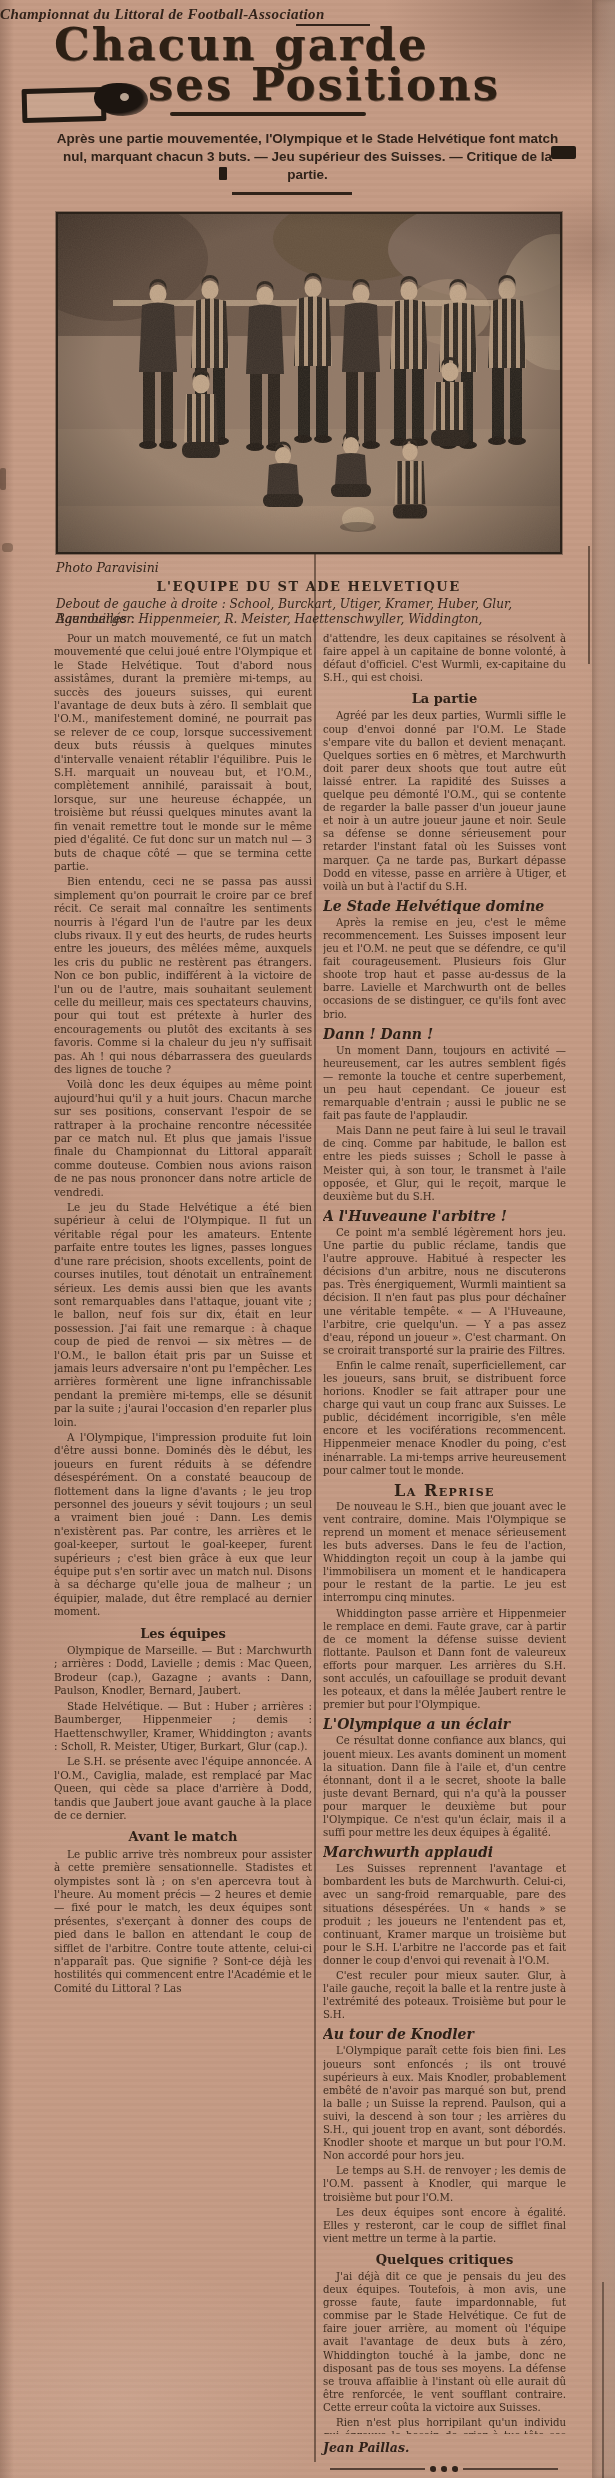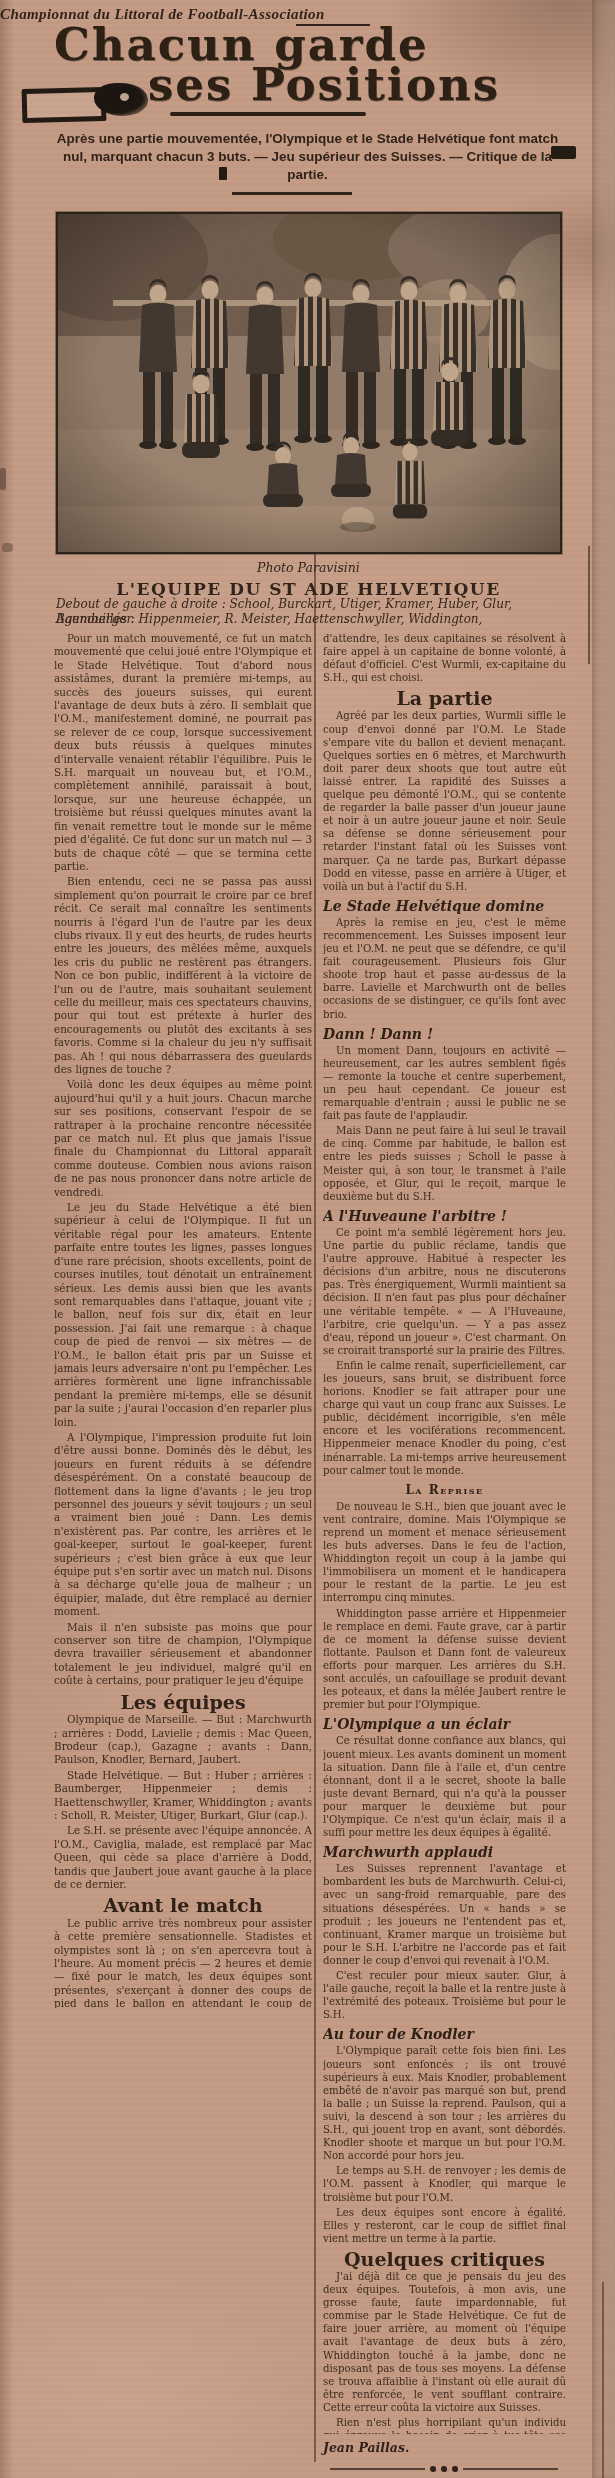--- a/index.html
+++ b/index.html
@@ -39,39 +39,39 @@
     font-family:Liberation Sans, sans-serif;font-weight:bold;
     font-size:13.5px;line-height:18px;color:#30231a;}
   .deck-rule{left:232px;top:192px;width:120px;height:2.5px;background:#30231a;}
   .blot-a{left:551px;top:146px;width:25px;height:13px;background:#241b13;border-radius:2px;}
   .blot-b{left:219px;top:167px;width:8px;height:13px;background:#241b13;border-radius:1px;}
   
   .photo{left:56px;top:212px;width:502px;height:338px;margin:0;
     border:2px solid #2b221a;box-shadow:0 0 0 1px rgba(43,34,26,.4), inset 0 0 0 2px rgba(216,196,176,.35);
     background:#947c6a;}
   .photo svg{display:block;}
-  .photo-credit{left:56px;top:560px;width:505px;text-align:center;
+  .photo-credit{left:56px;top:560px;width:505px;text-align:left;
     font-style:italic;font-size:12.5px;color:#33251b;}
   .caption-title{left:56px;top:579px;width:505px;text-align:center;font-weight:bold;
-    font-size:17px;letter-spacing:1.5px;color:#32241a;}
+    font-size:13px;letter-spacing:1.5px;color:#32241a;}
   .caption-line{left:56px;width:508px;font-style:italic;font-size:12px;line-height:15px;color:#35261c;}
   .cl1{top:597px;}
   .cl2{top:612px;}
   
   .col-rule{left:314px;top:554px;width:1.5px;height:1908px;background:rgba(55,38,27,.55);}
   .col{overflow:hidden;font-size:10.4px;line-height:13.4px;text-align:justify;}
   .col p{margin:0 0 2px 0;text-indent:13px;}
   .col p.no-indent{text-indent:0;}
   .col-left{left:54px;top:632px;width:258px;height:1376px;}
   .col-right{left:323px;top:632px;width:243px;height:1802px;font-size:10.2px;line-height:13.1px;}
-  .h-bold{margin:8px 0 4px 0;text-align:center;font-size:19px;font-weight:bold;
+  .h-bold{margin:8px 0 4px 0;text-align:center;font-size:13px;font-weight:bold;
     text-indent:0;color:#2f2117;}
   .h-italic{margin:7px 0 3px 0;text-align:left;font-size:14px;font-weight:bold;
     font-style:italic;text-indent:0;color:#2f2117;}
-  .h-smallcaps{margin:7px 0 3px 0;text-align:center;font-size:12px;font-variant:small-caps;
+  .h-smallcaps{margin:7px 0 3px 0;text-align:center;font-size:16px;font-variant:small-caps;
     letter-spacing:1.5px;font-weight:bold;text-indent:0;color:#2f2117;}
   .signature{left:323px;top:2440px;width:236px;text-align:left;font-weight:bold;
     font-style:italic;font-size:12.5px;color:#30221a;}
   .end-divider{left:330px;top:2466px;width:228px;display:flex;align-items:center;gap:5px;}
   .end-divider .line{flex:1;height:1.5px;background:rgba(48,34,26,.75);}
   .end-divider .dot{width:6px;height:6px;background:#30221a;border-radius:50% 50% 40% 60%;}
   
   .edge-right{left:592px;top:0;width:23px;height:2478px;
     background:linear-gradient(90deg, rgba(140,110,95,.20), rgba(178,152,136,.45));
     box-shadow:inset 3px 0 4px rgba(70,50,40,.25);}
@@ -190,21 +190,20 @@
   <div class="abs caption-line cl2">Agenouillés : Hippenmeier, R. Meister, Haettenschwyller, Widdington,</div>
 
   <div class="abs col-rule"></div>
 
   <div class="abs col col-left">
     <p>Pour un match mouvementé, ce fut un match mouvementé que celui joué entre l'Olympique et le Stade Helvétique. Tout d'abord nous assistâmes, durant la première mi-temps, au succès des joueurs suisses, qui eurent l'avantage de deux buts à zéro. Il semblait que l'O.M., manifestement dominé, ne pourrait pas se relever de ce coup, lorsque successivement deux buts réussis à quelques minutes d'intervalle venaient rétablir l'équilibre. Puis le S.H. marquait un nouveau but, et l'O.M., complètement annihilé, paraissait à bout, lorsque, sur une heureuse échappée, un troisième but réussi quelques minutes avant la fin venait remettre tout le monde sur le même pied d'égalité. Ce fut donc sur un match nul — 3 buts de chaque côté — que se termina cette partie.</p>
     <p>Bien entendu, ceci ne se passa pas aussi simplement qu'on pourrait le croire par ce bref récit. Ce serait mal connaître les sentiments nourris à l'égard l'un de l'autre par les deux clubs rivaux. Il y eut des heurts, de rudes heurts entre les joueurs, des mêlées même, auxquels les cris du public ne restèrent pas étrangers. Non ce bon public, indifférent à la victoire de l'un ou de l'autre, mais souhaitant seulement celle du meilleur, mais ces spectateurs chauvins, pour qui tout est prétexte à hurler des encouragements ou plutôt des excitants à ses favoris. Comme si la chaleur du jeu n'y suffisait pas. Ah ! qui nous débarrassera des gueulards des lignes de touche ?</p>
     <p>Voilà donc les deux équipes au même point aujourd'hui qu'il y a huit jours. Chacun marche sur ses positions, conservant l'espoir de se rattraper à la prochaine rencontre nécessitée par ce match nul. Et plus que jamais l'issue finale du Championnat du Littoral apparaît comme douteuse. Combien nous avions raison de ne pas nous prononcer dans notre article de vendredi.</p>
     <p>Le jeu du Stade Helvétique a été bien supérieur à celui de l'Olympique. Il fut un véritable régal pour les amateurs. Entente parfaite entre toutes les lignes, passes longues d'une rare précision, shoots excellents, point de courses inutiles, tout dénotait un entraînement sérieux. Les demis aussi bien que les avants sont remarquables dans l'attaque, jouant vite ; le ballon, neuf fois sur dix, était en leur possession. J'ai fait une remarque : à chaque coup de pied de renvoi — six mètres — de l'O.M., le ballon était pris par un Suisse et jamais leurs adversaire n'ont pu l'empêcher. Les arrières formèrent une ligne infranchissable pendant la première mi-temps, elle se désunit par la suite ; j'aurai l'occasion d'en reparler plus loin.</p>
     <p>A l'Olympique, l'impression produite fut loin d'être aussi bonne. Dominés dès le début, les joueurs en furent réduits à se défendre désespérément. On a constaté beaucoup de flottement dans la ligne d'avants ; le jeu trop personnel des joueurs y sévit toujours ; un seul a vraiment bien joué : Dann. Les demis n'existèrent pas. Par contre, les arrières et le goal-keeper, surtout le goal-keeper, furent supérieurs ; c'est bien grâce à eux que leur équipe put s'en sortir avec un match nul. Disons à sa décharge qu'elle joua de malheur ; un équipier, malade, dut être remplacé au dernier moment.</p>
-    <p>Mais il n'en subsiste pas moins que pour conserver son titre de champion, l'Olympique devra travailler sérieusement et abandonner totalement le jeu individuel, malgré qu'il en coûte à certains, pour pratiquer le jeu d'équipe</p>
     <h3 class="h-bold">Les équipes</h3>
     <p>Olympique de Marseille. — But : Marchwurth ; arrières : Dodd, Lavielle ; demis : Mac Queen, Brodeur (cap.), Gazagne ; avants : Dann, Paulson, Knodler, Bernard, Jaubert.</p>
     <p>Stade Helvétique. — But : Huber ; arrières : Baumberger, Hippenmeier ; demis : Haettenschwyller, Kramer, Whiddington ; avants : Scholl, R. Meister, Utiger, Burkart, Glur (cap.).</p>
     <p>Le S.H. se présente avec l'équipe annoncée. A l'O.M., Caviglia, malade, est remplacé par Mac Queen, qui cède sa place d'arrière à Dodd, tandis que Jaubert joue avant gauche à la place de ce dernier.</p>
     <h3 class="h-bold">Avant le match</h3>
     <p>Le public arrive très nombreux pour assister à cette première sensationnelle. Stadistes et olympistes sont là ; on s'en apercevra tout à l'heure. Au moment précis — 2 heures et demie — fixé pour le match, les deux équipes sont présentes, s'exerçant à donner des coups de pied dans le ballon en attendant le coup de sifflet de l'arbitre. Contre toute attente, celui-ci n'apparaît pas. Que signifie ? Sont-ce déjà les hostilités qui commencent entre l'Académie et le Comité du Littoral ? Las</p>
   </div>
 
   <div class="abs col col-right">
     <p class="no-indent">d'attendre, les deux capitaines se résolvent à faire appel à un capitaine de bonne volonté, à défaut d'officiel. C'est Wurmli, ex-capitaine du S.H., qui est choisi.</p>

